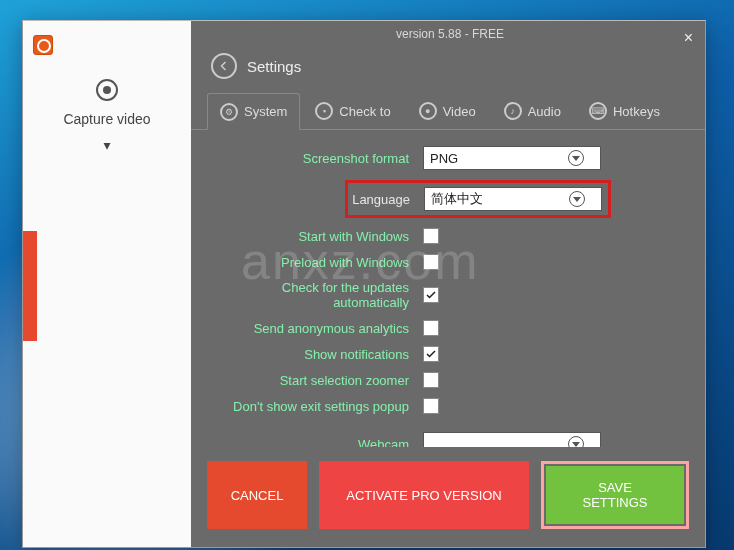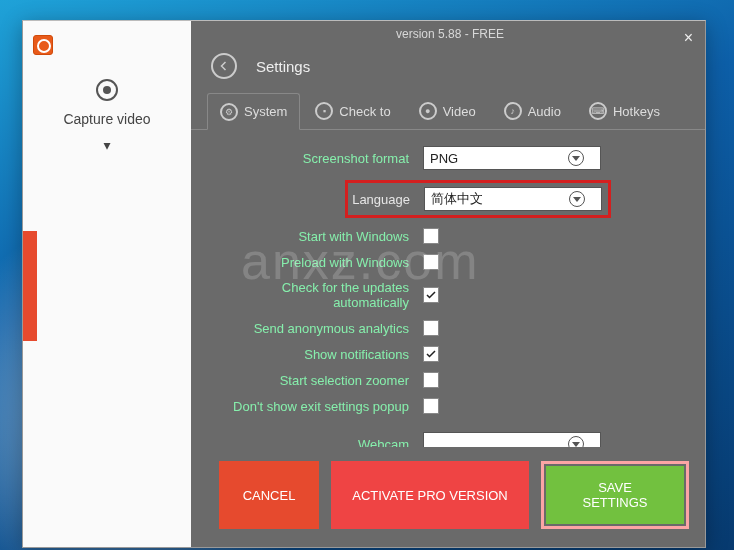--- a/index.html
+++ b/index.html
@@ -59,21 +59,21 @@
   padding: 6px 16px 4px 20px;
   color: #d8d8d8;
   text-align: center;
   font-size: 12px;
 }
 .close-x {
   position: absolute; right: 12px; top: 8px;
   color: #eee; font-size: 16px; cursor: pointer;
 }
 .settings-header {
-  display: flex; align-items: center; gap: 19px;
+  display: flex; align-items: center; gap: 10px;
   padding: 8px 20px 14px 20px; color: #eee;
 }
 .back-btn {
   width: 26px; height: 26px; border: 2px solid #ccc; border-radius: 50%;
   display: flex; align-items: center; justify-content: center; cursor: pointer;
 }
 .back-btn svg { width: 12px; height: 12px; }
 .settings-header h1 { font-size: 15px; font-weight: 400; color: #eee; }
 
 .tabs {
@@ -132,21 +132,21 @@
 .highlight-box {
   border: 3px solid #d41f1f;
   padding: 4px 6px 4px 4px;
   display: inline-flex; align-items: center; gap: 14px;
   margin-bottom: 10px;
   margin-left: 134px;
 }
 .highlight-box label { width: auto; min-width: 58px; text-align: right; color: #e6e6e6; font-size: 13px; }
 
 .btn-bar {
-  display: flex; gap: 12px; padding: 14px 16px 18px 16px; margin-left: 12px;
+  display: flex; gap: 12px; padding: 14px 16px 18px 16px;
 }
 .btn {
   flex: 0 0 auto; padding: 14px 20px; color: #fff; font-size: 13px;
   border: none; cursor: pointer; text-align: center;
 }
 .btn-cancel { background: #e64a2e; width: 100px; }
 .btn-activate { background: #ef4444; flex: 1; }
 .btn-save { background: #72c13f; width: 138px; }
 .save-wrap { border: 3px solid #fca5a5; padding: 2px; display: inline-block; }
 

